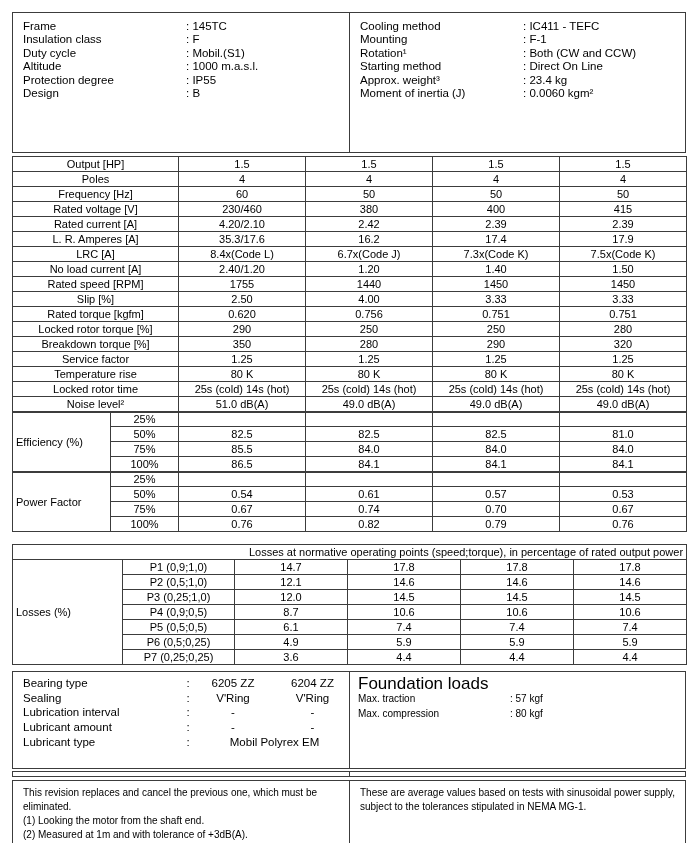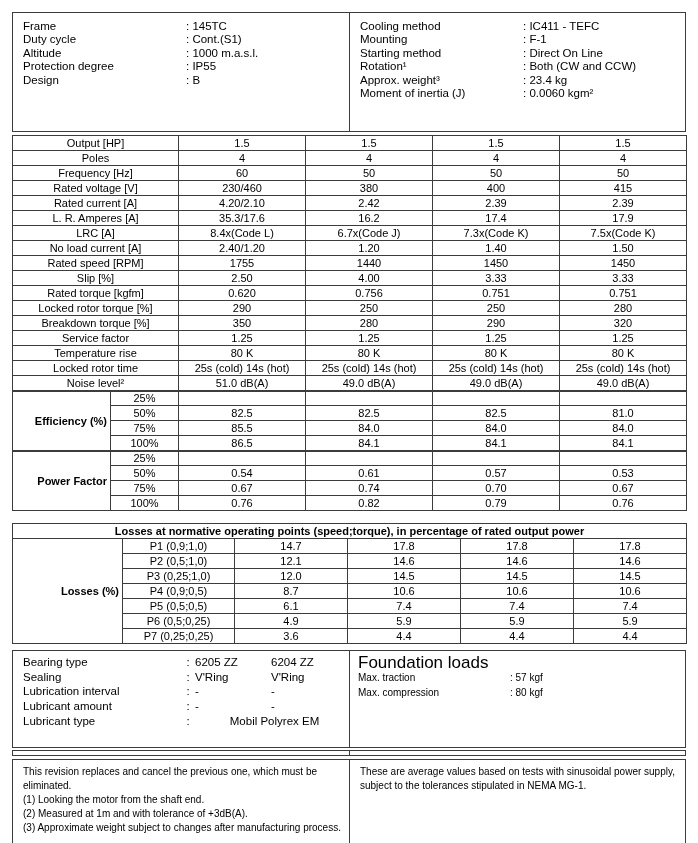--- a/index.html
+++ b/index.html
@@ -5,55 +5,55 @@
   * { margin:0; padding:0; box-sizing:border-box; }
   html,body { background:#fff; }
   body {
     width:698px; height:843px; position:relative;
     font-family:"Liberation Sans", sans-serif; color:#000;
     -webkit-font-smoothing:antialiased;
   }
   .page { position:absolute; left:12px; top:12px; width:674px; }
 
   
-  .topbox { display:flex; border:1px solid #3c3c3c; height:120px; }
+  .topbox { display:flex; border:1px solid #3c3c3c; height:141px; }
   .topbox .half { width:50%; padding:7px 4px 0 10px; }
   .topbox .half + .half { border-left:1px solid #3c3c3c; }
   .kv { display:flex; font-size:11.5px; line-height:13.4px; white-space:nowrap; }
   .kv .k { width:163px; flex:none; }
   .kv .v { flex:1; }
 
   
   table { border-collapse:collapse; width:100%; table-layout:fixed; }
   .grid td {
     border:1px solid #3c3c3c; font-size:11px; height:15px;
     padding:0 3px; line-height:12px; vertical-align:middle;
     overflow:hidden; white-space:nowrap;
   }
   .ratings { margin-top:3px; }
   .lbl  { text-align:center; }
   .val  { text-align:center; }
   .load { text-align:center; }
-  .mlbl { text-align:right;font-weight:bold; }
+  .mlbl { text-align:left; }
   .t2   { border-top-width:2px !important; }
 
   
   .losses { margin-top:12px; }
-  .losshdr { text-align:center; height:18px;font-weight:bold; }
+  .losshdr { text-align:right; height:18px; }
   .pt { text-align:center; }
 
   
   .bearbox { display:flex; border:1px solid #3c3c3c; margin-top:6px; height:98px; }
   .bearbox .bleft  { width:50%; padding:4px 4px 0 10px; }
   .bearbox .bright { width:50%; border-left:1px solid #3c3c3c; padding:4px 4px 0 8px; }
   .beartab td { border:none; font-size:11.5px; height:14.8px; line-height:13px;
                 white-space:nowrap; overflow:hidden; }
   .blbl   { text-align:left;margin-top:8px; }
   .bcolon { text-align:center; }
-  .bval   { }
+  .bval   { text-align:center; }
   .bhdr   { text-align:center; text-decoration:underline; }
   .bspan  { text-align:center; }
   .ftitle { font-size:17px; line-height:15px; }
   .fkv { display:flex; font-size:10px; line-height:15px; }
   .fkv .k { width:152px; flex:none; }
 
   
   .strip { display:flex; border:1px solid #3c3c3c; height:6px; margin-top:2px; }
   .strip .s { width:50%; }
   .strip .s + .s { border-left:1px solid #3c3c3c; }
@@ -69,22 +69,26 @@
 
 <div class="page">
 
   <div class="topbox">
     <div class="half" id="top-left-rows">
         <div class="kv">
           <span class="k">Frame</span>
           <span class="v">: 145TC</span>
         </div>
         <div class="kv">
+          <span class="k">Insulation class</span>
+          <span class="v">: F</span>
+        </div>
+        <div class="kv">
           <span class="k">Duty cycle</span>
-          <span class="v">: Cont.(S1)</span>
+          <span class="v">: Mobil.(S1)</span>
         </div>
         <div class="kv">
           <span class="k">Altitude</span>
           <span class="v">: 1000 m.a.s.l.</span>
         </div>
         <div class="kv">
           <span class="k">Protection degree</span>
           <span class="v">: IP55</span>
         </div>
         <div class="kv">
@@ -95,26 +99,26 @@
     <div class="half" id="top-right-rows">
         <div class="kv">
           <span class="k">Cooling method</span>
           <span class="v">: IC411 - TEFC</span>
         </div>
         <div class="kv">
           <span class="k">Mounting</span>
           <span class="v">: F-1</span>
         </div>
         <div class="kv">
+          <span class="k">Rotation¹</span>
+          <span class="v">: Both (CW and CCW)</span>
+        </div>
+        <div class="kv">
           <span class="k">Starting method</span>
           <span class="v">: Direct On Line</span>
-        </div>
-        <div class="kv">
-          <span class="k">Rotation¹</span>
-          <span class="v">: Both (CW and CCW)</span>
         </div>
         <div class="kv">
           <span class="k">Approx. weight³</span>
           <span class="v">: 23.4 kg</span>
         </div>
         <div class="kv">
           <span class="k">Moment of inertia (J)</span>
           <span class="v">: 0.0060 kgm²</span>
         </div>
       </div>

